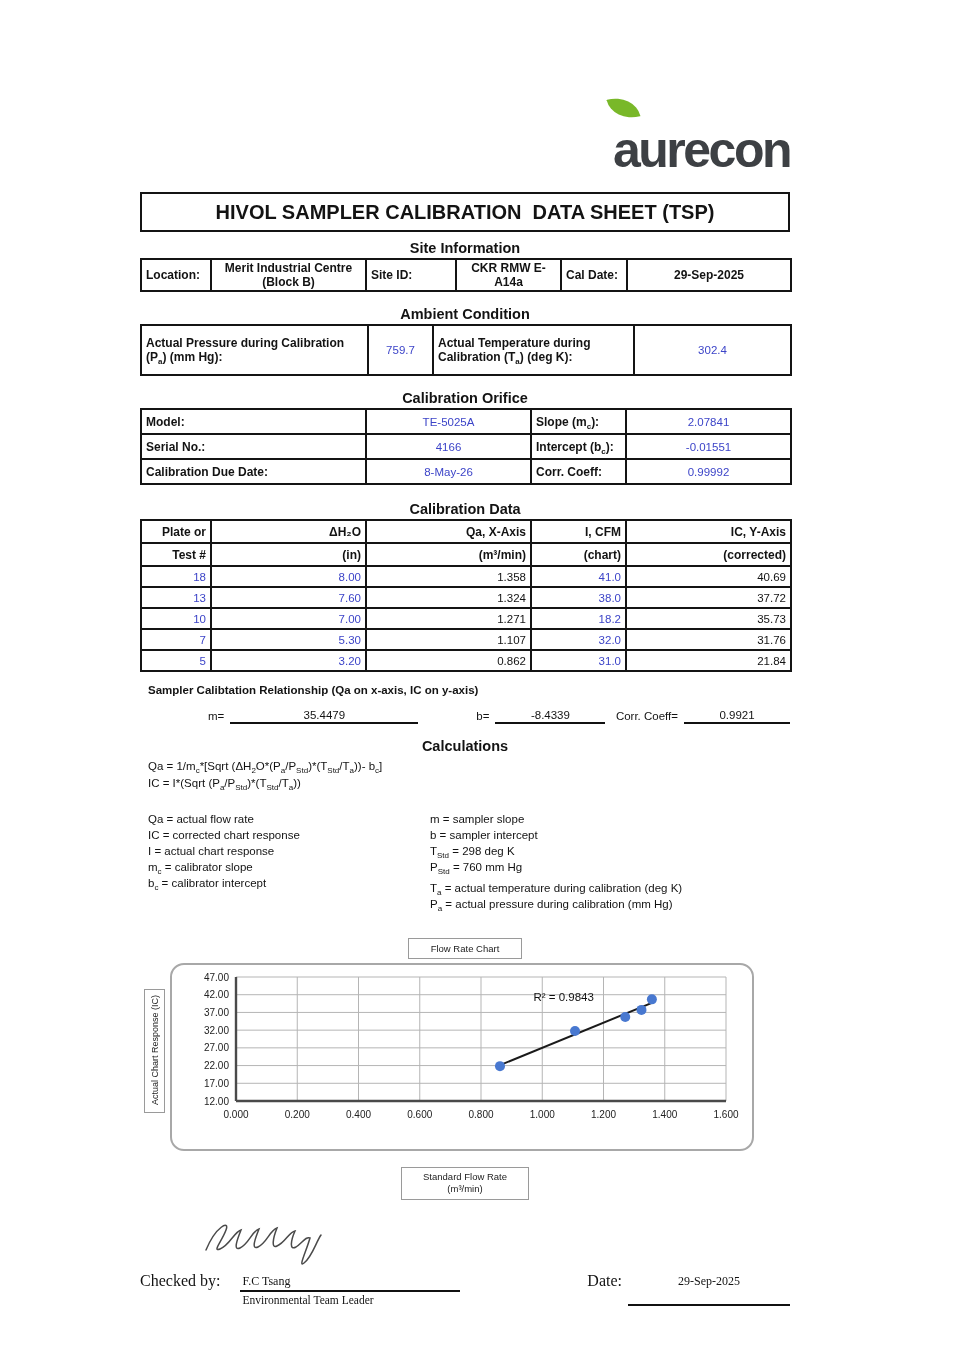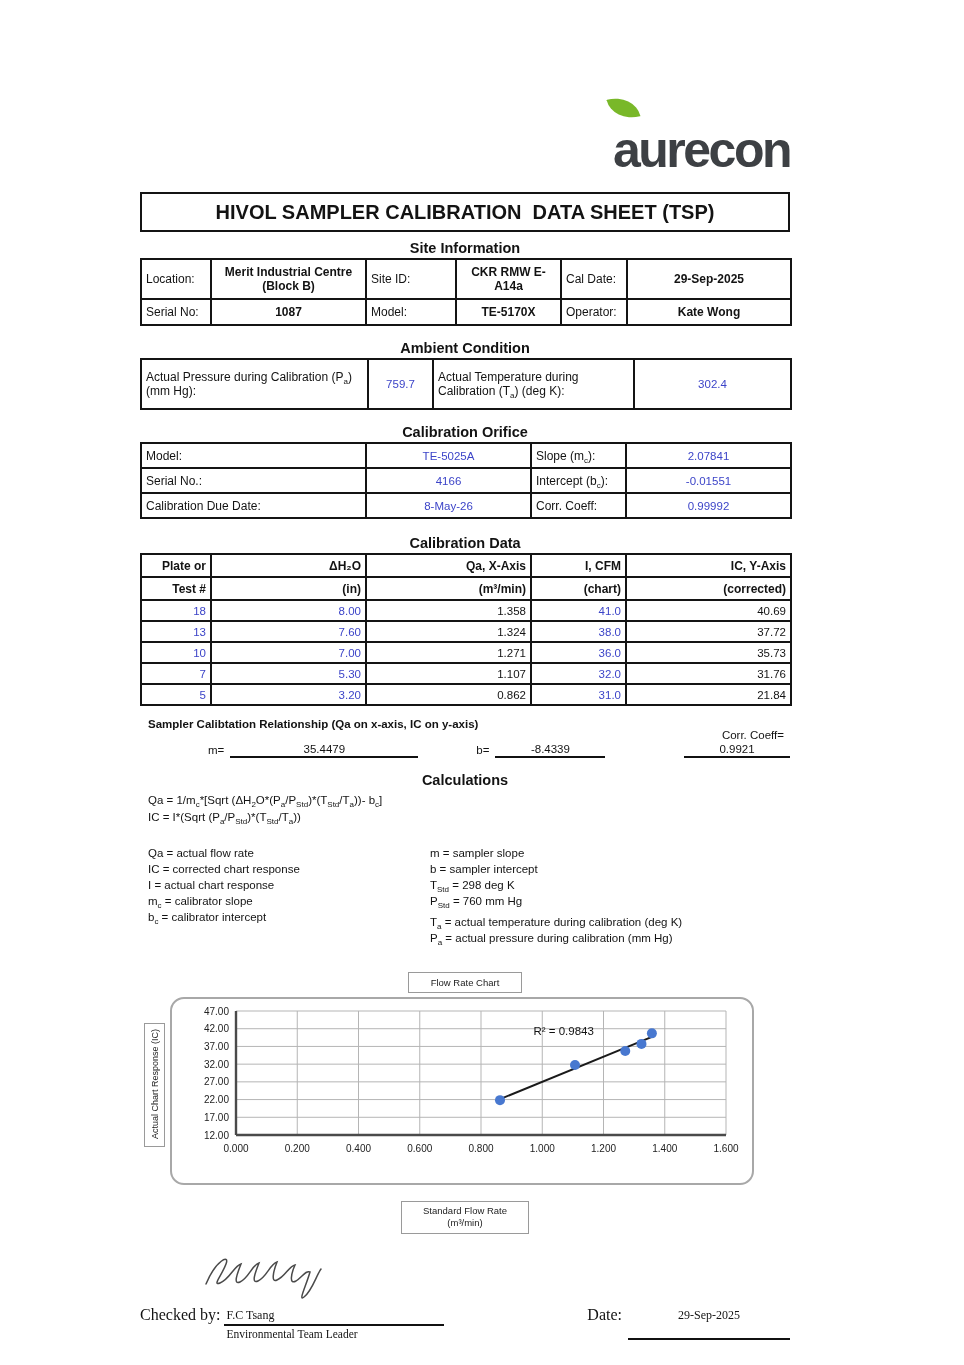--- a/index.html
+++ b/index.html
@@ -14,38 +14,38 @@
   .leaf{position:absolute;top:-2px;right:152px;width:29px;height:24px;background:#79b829;
         border-radius:2% 100% 2% 100%;transform:rotate(-14deg);}
 
   
   .title-box{margin-top:28px;border:2.5px solid #141414;height:36px;display:flex;
              align-items:center;justify-content:center;font-size:20px;font-weight:bold;white-space:pre;}
   .sec-h{font-size:14.5px;font-weight:bold;text-align:center;margin-top:8px;margin-bottom:2px;}
 
   table{border-collapse:collapse;table-layout:fixed;width:650px;border:2px solid #141414;}
   td{border:2px solid #141414;padding:1px 4px;font-size:12px;vertical-align:middle;overflow:hidden;}
-  .lbl{font-weight:normal;text-align:left;}
+  .lbl{font-weight:bold;text-align:left;}
   .val{font-weight:bold;text-align:center;}
   .bluev{color:#3c44c8;font-weight:normal;text-align:center;font-size:11.5px;}
   .site tr:first-child td{height:36px;}
   .site tr:last-child td{height:22px;}
   .amb td{height:46px;}
   .ori td{height:21px;}
   .cal td{height:17px;text-align:right;font-size:11.5px;}
   .cal .head td{font-weight:bold;font-size:12px;height:19px;}
   sub{font-size:8px;line-height:0;}
 
   
   .rel-label{margin-top:12px;padding-left:8px;font-size:11.5px;font-weight:bold;}
   .rel-row{display:flex;align-items:flex-end;margin-top:6px;font-size:11.5px;height:22px;}
   .uline{border-bottom:2.5px solid #111;text-align:center;padding-bottom:1px;}
   .rel-m{margin-left:68px;}
   .rel-b{margin-left:58px;}
-  .rel-c{margin-left:auto;flex-direction:column;}
+  .rel-c{margin-left:auto;}
   .rel-row .lab{margin-right:6px;padding-bottom:2px;}
 
   
   .calc-h{margin-top:14px;}
   .formulas{padding-left:8px;margin-top:4px;font-size:11.5px;line-height:1.5;}
   .defs{display:flex;margin-top:18px;padding-left:8px;font-size:11.5px;}
   .defs-left{width:282px;}
   .defs-right{flex:1;}
   .def-line{line-height:16px;}
   .defs-right .def-line:nth-child(5){margin-top:5px;}
@@ -61,21 +61,21 @@
   .vert{writing-mode:vertical-rl;transform:rotate(180deg);font-size:9px;color:#222;white-space:nowrap;}
   .tick{font-size:10px;fill:#222;font-family:"Liberation Sans",sans-serif;}
   .ann{font-size:11.5px;fill:#111;font-family:"Liberation Sans",sans-serif;}
   .x-label-box{width:126px;margin:16px auto 0 auto;border:1px solid #9a9a9a;text-align:center;
                font-size:9.5px;line-height:1.35;padding:3px 0;color:#222;}
 
   
   .sig-wrap{margin-top:16px;margin-left:58px;height:50px;}
   .footer{display:flex;margin-top:0;font-family:"Liberation Serif",serif;}
   .footer-label{font-size:16px;padding-top:6px;}
-  .checked-group{display:flex;}
+  .checked-group{display:flex;gap:16px;}
   .sig-line{width:220px;margin-left:4px;}
   .sig-name{border-bottom:2.5px solid #111;font-size:12px;padding:8px 0 1px 2px;}
   .sig-title{font-size:11.5px;padding:2px 0 0 2px;}
   .date-group{display:flex;margin-left:auto;}
   .date-line{width:162px;margin-left:6px;border-bottom:2.5px solid #111;text-align:center;
              font-size:12px;padding:8px 0 2px 0;}
 </style>
 </head>
 <body>
 
@@ -101,28 +101,20 @@
         </colgroup>
     <tbody>
           <tr>
       <td class="lbl">Location:</td>
       <td class="val">Merit Industrial Centre (Block B)</td>
       <td class="lbl">Site ID:</td>
       <td class="val">CKR RMW E-A14a</td>
       <td class="lbl">Cal Date:</td>
       <td class="val">29-Sep-2025</td>
     </tr>
-    <tr>
-      <td class="lbl">Serial No:</td>
-      <td class="val">1087</td>
-      <td class="lbl">Model:</td>
-      <td class="val">TE-5170X</td>
-      <td class="lbl">Operator:</td>
-      <td class="val">Kate Wong</td>
-    </tr>
   </tbody>
       </table>
 
   <div class="sec-h" style="margin-top:14px">Ambient Condition</div>
   <table class="amb">
     <colgroup>
           <col style="width:227px">
           <col style="width:65px">
           <col style="width:201px">
           <col style="width:157px">
@@ -202,21 +194,21 @@
       <td class="bluev">13</td>
       <td class="bluev">7.60</td>
       <td>1.324</td>
       <td class="bluev">38.0</td>
       <td>37.72</td>
     </tr>
     <tr>
       <td class="bluev">10</td>
       <td class="bluev">7.00</td>
       <td>1.271</td>
-      <td class="bluev">36.0</td>
+      <td class="bluev">18.2</td>
       <td>35.73</td>
     </tr>
     <tr>
       <td class="bluev">7</td>
       <td class="bluev">5.30</td>
       <td>1.107</td>
       <td class="bluev">32.0</td>
       <td>31.76</td>
     </tr>
     <tr>

